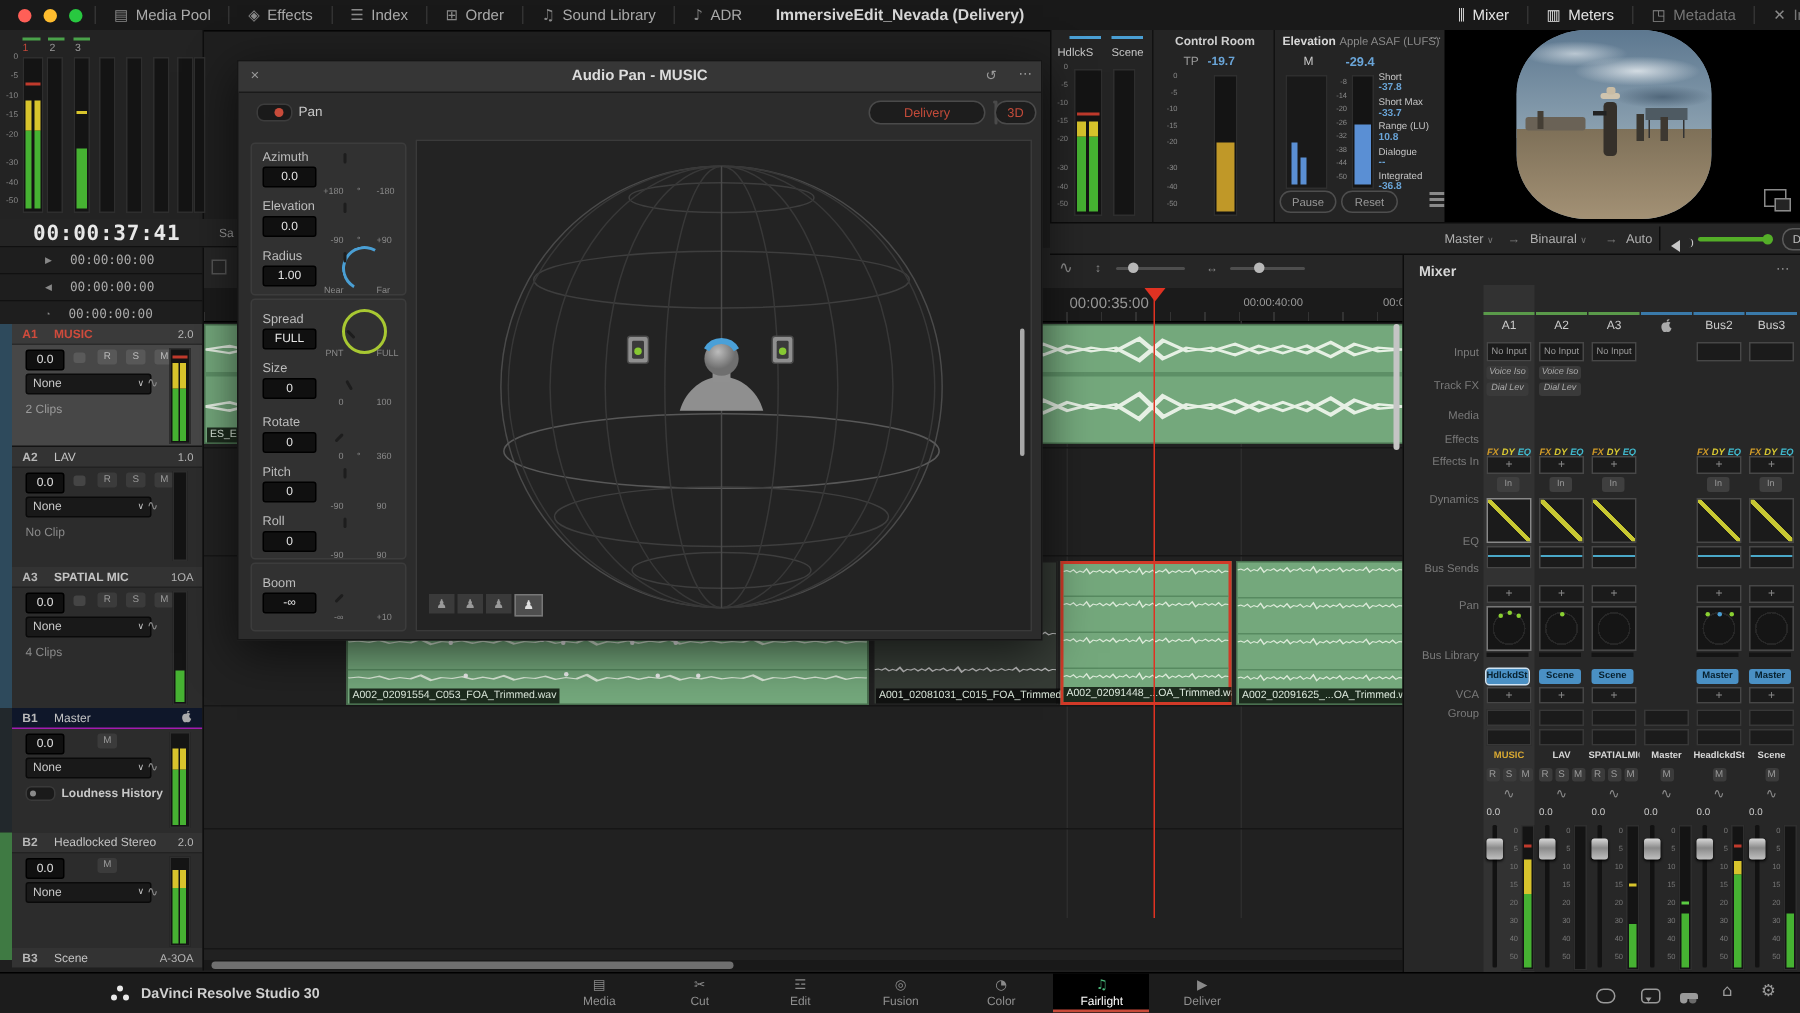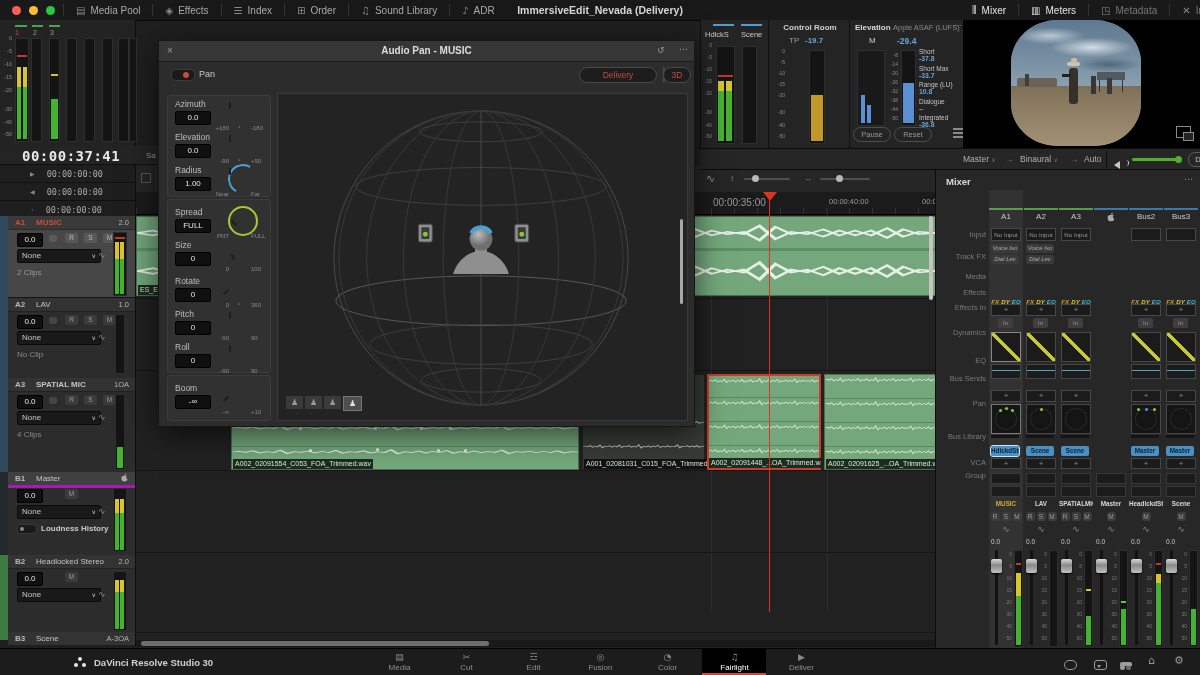--- a/index.html
+++ b/index.html
@@ -250,21 +250,21 @@
       <span style="font-size:6px">∨</span>
     </div>
   <div class="ab wf" style="left:90px;top:34px">∿</div>
   <div class="ab" style="left:9px;top:52px;font-size:8px;color:#8a8a8a">4 Clips</div>
   <div class="ab mt" style="left:107px;top:16px;width:8px;height:74px">
     <div class="mfill" style="top:52px;bottom:1px;background:#46b232"></div>
   </div>
 </div>
 
 <div class="ab" style="left:8px;top:472px;width:127px;height:83px;background:#2c2c2c;border-bottom:1px solid #141414">
-  <div style="height:13px;background:#404040;display:flex;align-items:center;border-bottom:3px solid #a21caf">
+  <div style="height:13px;background:#0f172a;display:flex;align-items:center;border-bottom:1px solid #a21caf">
     <span style="width:24px;text-align:center;font-size:8px;font-weight:bold;color:#b8b8b8">B1</span>
     <span style="font-size:8px;color:#c4c4c4;margin-left:4px">Master</span>
     <svg style="margin-left:auto;margin-right:6px" width="9" height="11" viewBox="0 0 12 14">
         <path d="M8.5,1 C8,2 7,2.5 6.2,2.4 C6.1,1.4 6.9,.3 8.5,1 Z M6,3.2 C7,2.6 8.3,2.8 9.2,3.6 C8.4,4.2 8,5.2 8.4,6.3 C8.8,7.4 9.6,7.8 10,7.9 C9.6,9.4 8.6,11 7.4,11 C6.8,11 6.5,10.7 6,10.7 C5.5,10.7 5.1,11 4.5,11 C3.2,11 1.9,8.8 1.9,6.7 C1.9,4.8 3.2,3.4 4.7,3.4 C5.3,3.4 5.7,3.5 6,3.2 Z" fill="#aaa"></path>
       </svg>
   </div>
   <div class="vbox ab" style="left:9px;top:17px;width:24px">0.0</div>
   <div class="ab" style="left:57px;top:17px;display:flex;gap:6px">
 
   <span class="chip" style="width:13px">M</span>

